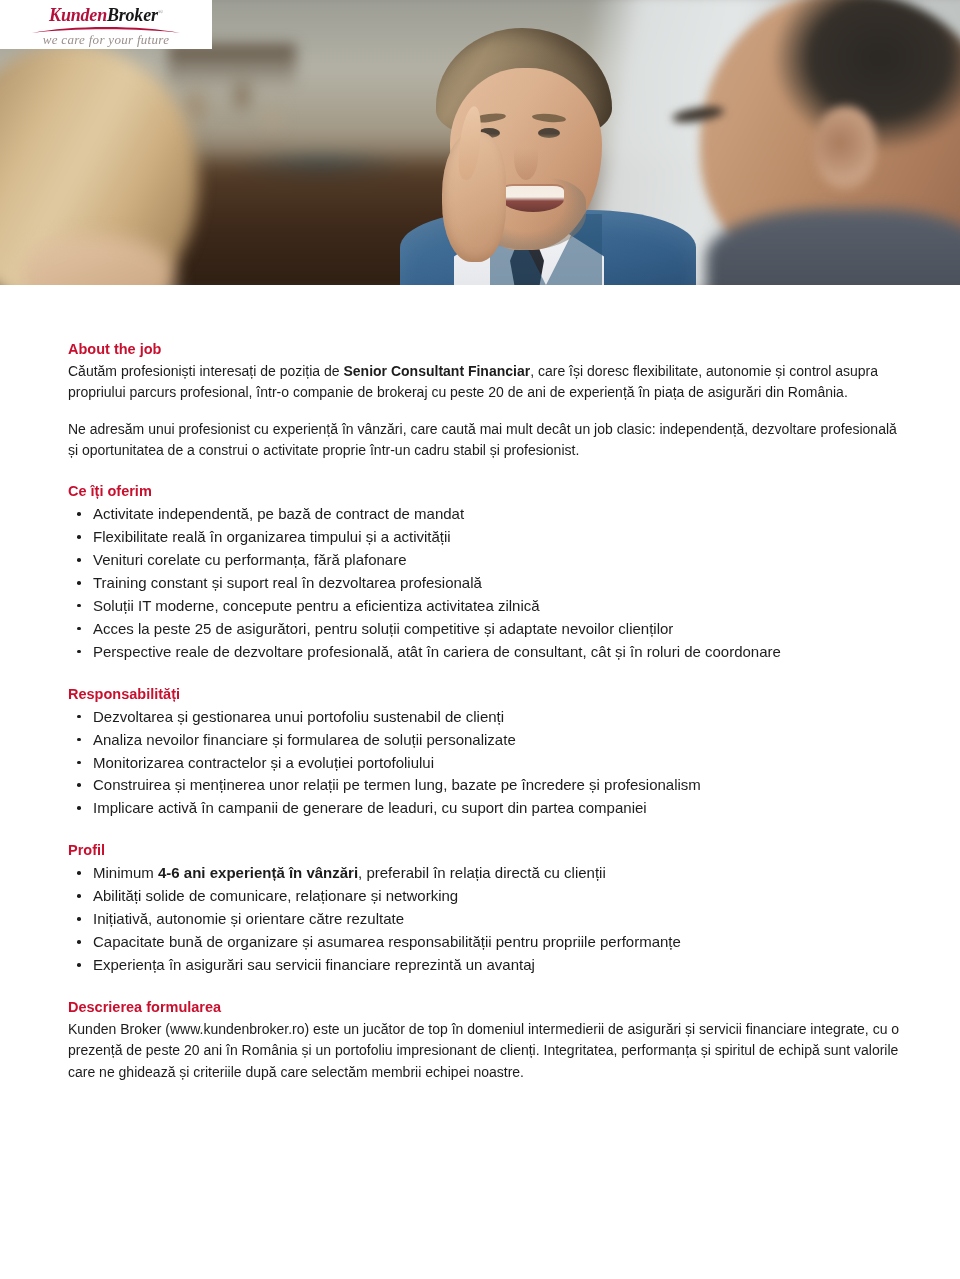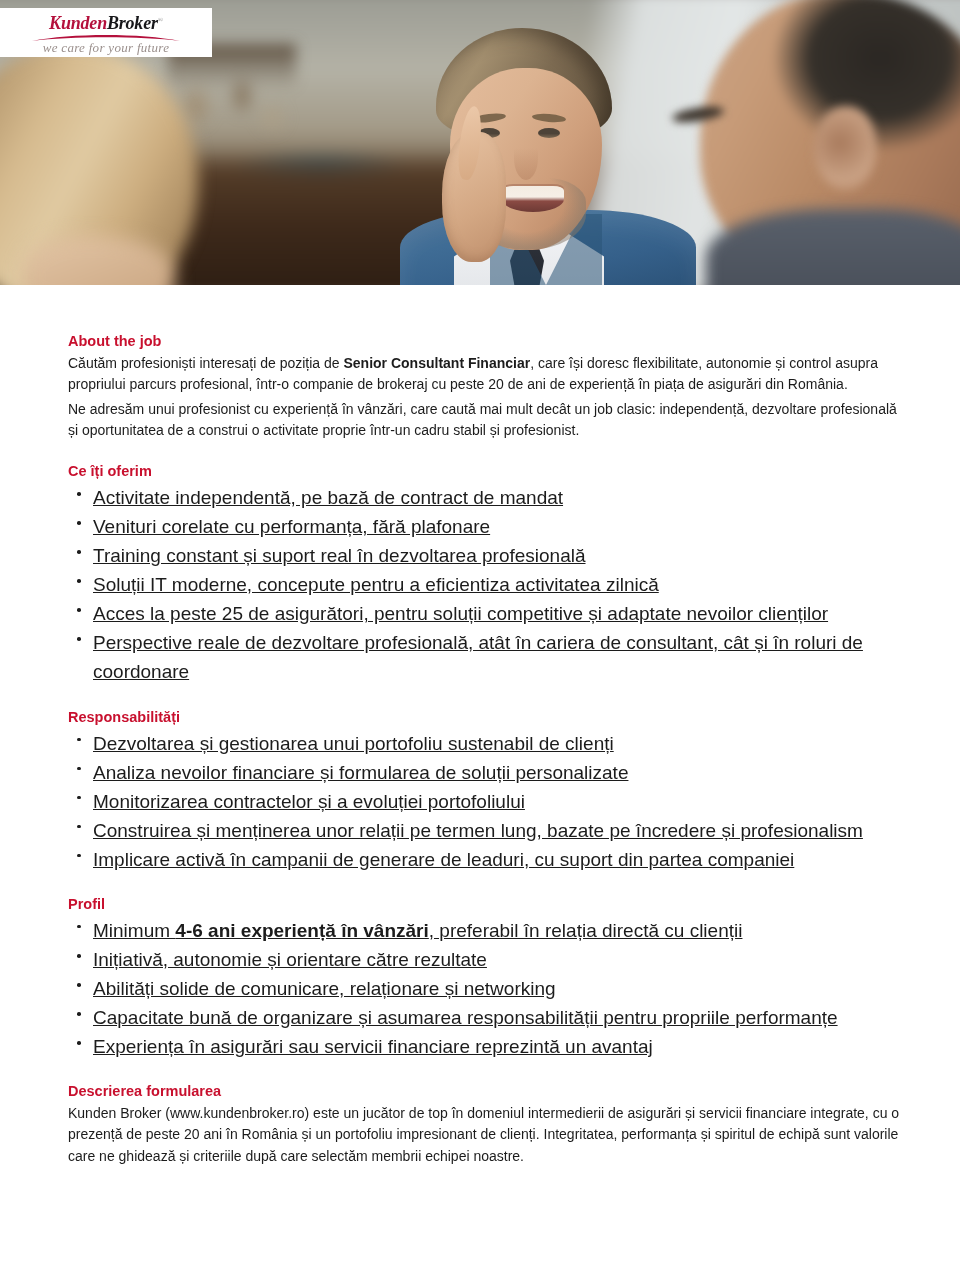--- a/index.html
+++ b/index.html
@@ -237,21 +237,21 @@
     position: absolute; left: 92px; top: 186px;
     width: 112px; height: 96px;
     background: #2a5377;
     clip-path: polygon(0 0, 18% 0, 50% 74%, 82% 0, 100% 0, 100% 100%, 0 100%);
     opacity: .55;
   }
 
   
   .logo-plate {
     position: absolute;
-    left: 0; top: 8px;
+    left: 0; top: 0;
     width: 212px; height: 49px;
     background: #ffffff;
     display: flex;
     flex-direction: column;
     align-items: center;
     justify-content: center;
     padding-top: 2px;
   }
   .logo-word {
     font-family: "Liberation Serif", serif;
@@ -288,44 +288,43 @@
 
   
   .content {
     padding: 46px 58px 0 68px;
   }
   .sec-head {
     color: #c8102e;
     font-size: 14.5px;
     font-weight: bold;
     line-height: 1.45;
-    margin: 0 0 1px 0;
+    margin: 8px 0 1px 0;
   }
   .para {
     font-size: 14px;
     line-height: 1.52;
     margin: 0;
     color: #1c1c1c;
   }
   .para b { font-weight: bold; }
-  .gap-para { margin-top: 3px; }
+  .gap-para { margin-top: 15px; }
   .block { margin-top: 20px; }
 
   ul.bullets {
     list-style: none;
     margin: 0;
     padding: 0;
   }
   ul.bullets li {
     position: relative;
-    font-size: 19px;
+    font-size: 15px;
     line-height: 1.53;
     padding-left: 25px;
     color: #1c1c1c;
-    text-decoration: underline;
   }
   ul.bullets li::before {
     content: "";
     position: absolute;
     left: 9px;
     top: 9px;
     width: 3.6px;
     height: 3.6px;
     border-radius: 50%;
     background: #1c1c1c;
@@ -381,20 +380,21 @@
 
   <h2 class="sec-head">About the job</h2>
   <p class="para"><span>Căutăm profesioniști interesați de poziția de </span><b>Senior Consultant Financiar</b><span>, care își doresc flexibilitate, autonomie și control asupra propriului parcurs profesional, într-o companie de brokeraj cu peste 20 de ani de experiență în piața de asigurări din România.</span></p>
 
   <p class="para gap-para">Ne adresăm unui profesionist cu experiență în vânzări, care caută mai mult decât un job clasic: independență, dezvoltare profesională și oportunitatea de a construi o activitate proprie într-un cadru stabil și profesionist.</p>
 
   <div class="block">
     <h2 class="sec-head">Ce îți oferim</h2>
     <ul class="bullets">
       <li>Activitate independentă, pe bază de contract de mandat</li>
+      <li>Flexibilitate reală în organizarea timpului și a activității</li>
       <li>Venituri corelate cu performanța, fără plafonare</li>
       <li>Training constant și suport real în dezvoltarea profesională</li>
       <li>Soluții IT moderne, concepute pentru a eficientiza activitatea zilnică</li>
       <li>Acces la peste 25 de asigurători, pentru soluții competitive și adaptate nevoilor clienților</li>
       <li>Perspective reale de dezvoltare profesională, atât în cariera de consultant, cât și în roluri de coordonare</li>
     </ul>
   </div>
 
   <div class="block">
     <h2 class="sec-head">Responsabilități</h2>
@@ -404,22 +404,22 @@
       <li>Monitorizarea contractelor și a evoluției portofoliului</li>
       <li>Construirea și menținerea unor relații pe termen lung, bazate pe încredere și profesionalism</li>
       <li>Implicare activă în campanii de generare de leaduri, cu suport din partea companiei</li>
     </ul>
   </div>
 
   <div class="block">
     <h2 class="sec-head">Profil</h2>
     <ul class="bullets">
       <li><span>Minimum </span><b>4-6 ani experiență în vânzări</b><span>, preferabil în relația directă cu clienții</span></li>
+      <li>Abilități solide de comunicare, relaționare și networking</li>
       <li>Inițiativă, autonomie și orientare către rezultate</li>
-      <li>Abilități solide de comunicare, relaționare și networking</li>
       <li>Capacitate bună de organizare și asumarea responsabilității pentru propriile performanțe</li>
       <li>Experiența în asigurări sau servicii financiare reprezintă un avantaj</li>
     </ul>
   </div>
 
   <div class="block">
     <h2 class="sec-head">Descrierea formularea</h2>
     <p class="para">Kunden Broker (www.kundenbroker.ro) este un jucător de top în domeniul intermedierii de asigurări și servicii financiare integrate, cu o prezență de peste 20 ani în România și un portofoliu impresionant de clienți. Integritatea, performanța și spiritul de echipă sunt valorile care ne ghidează și criteriile după care selectăm membrii echipei noastre.</p>
   </div>
 

